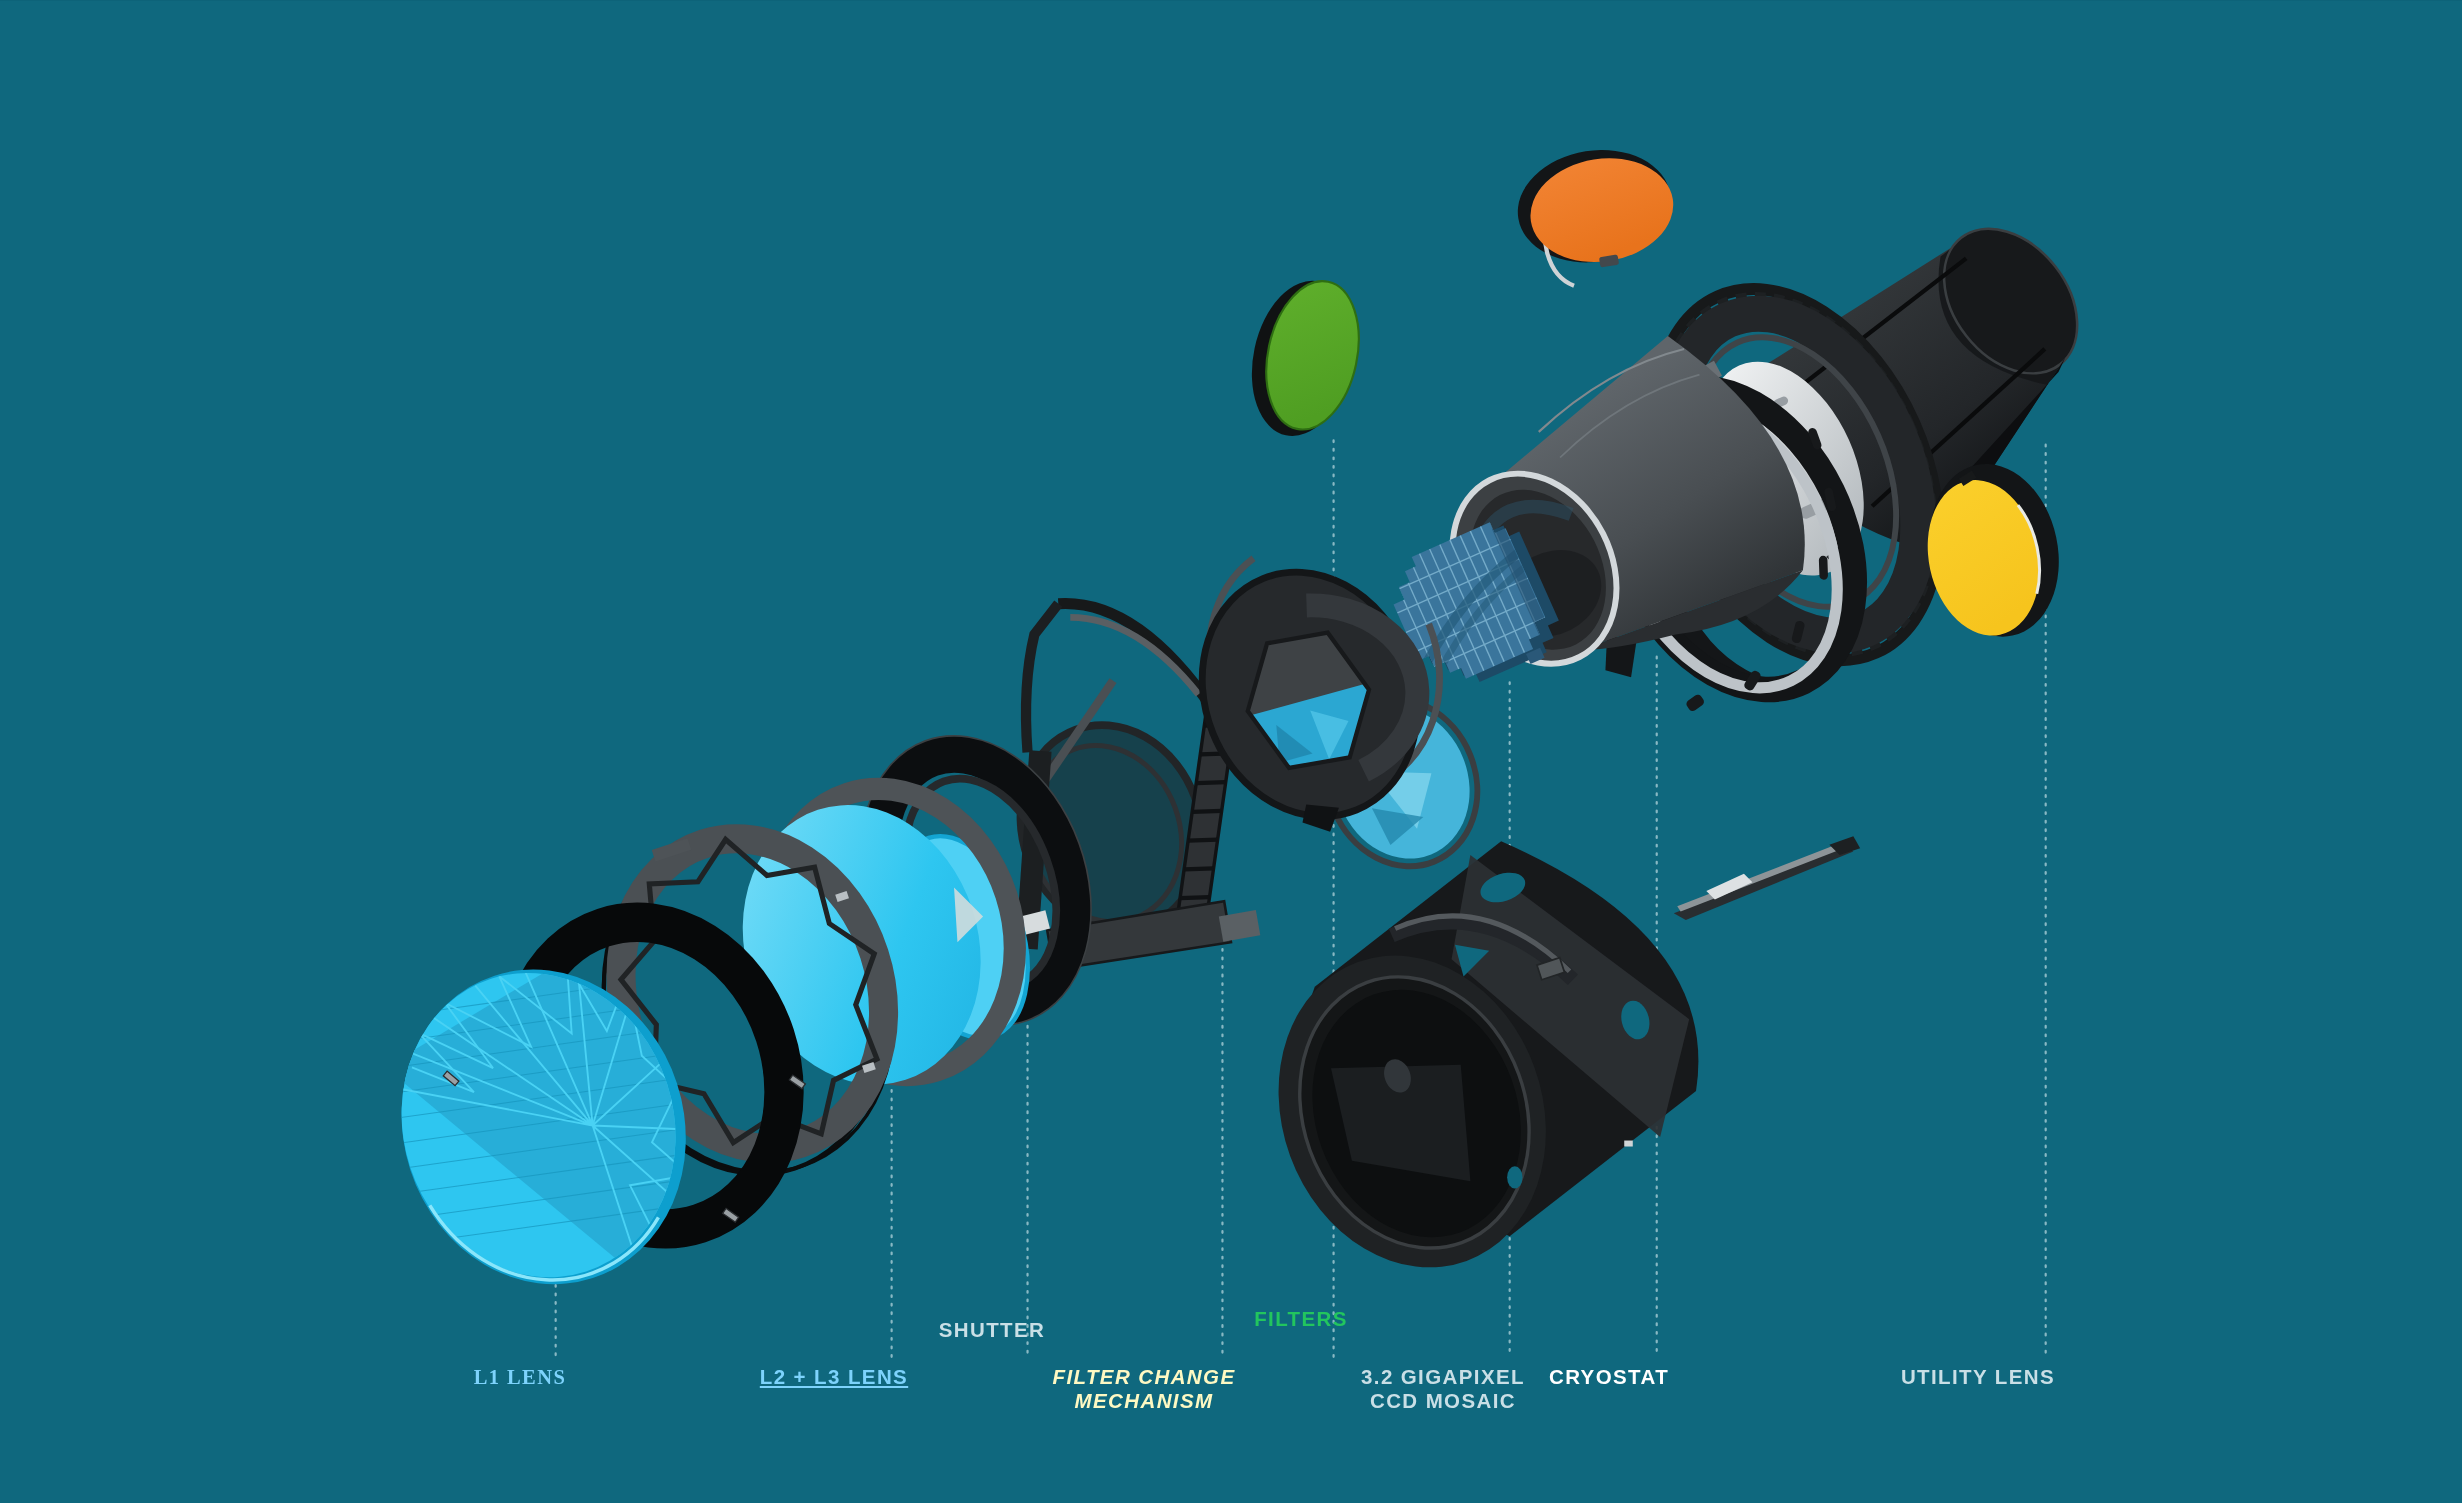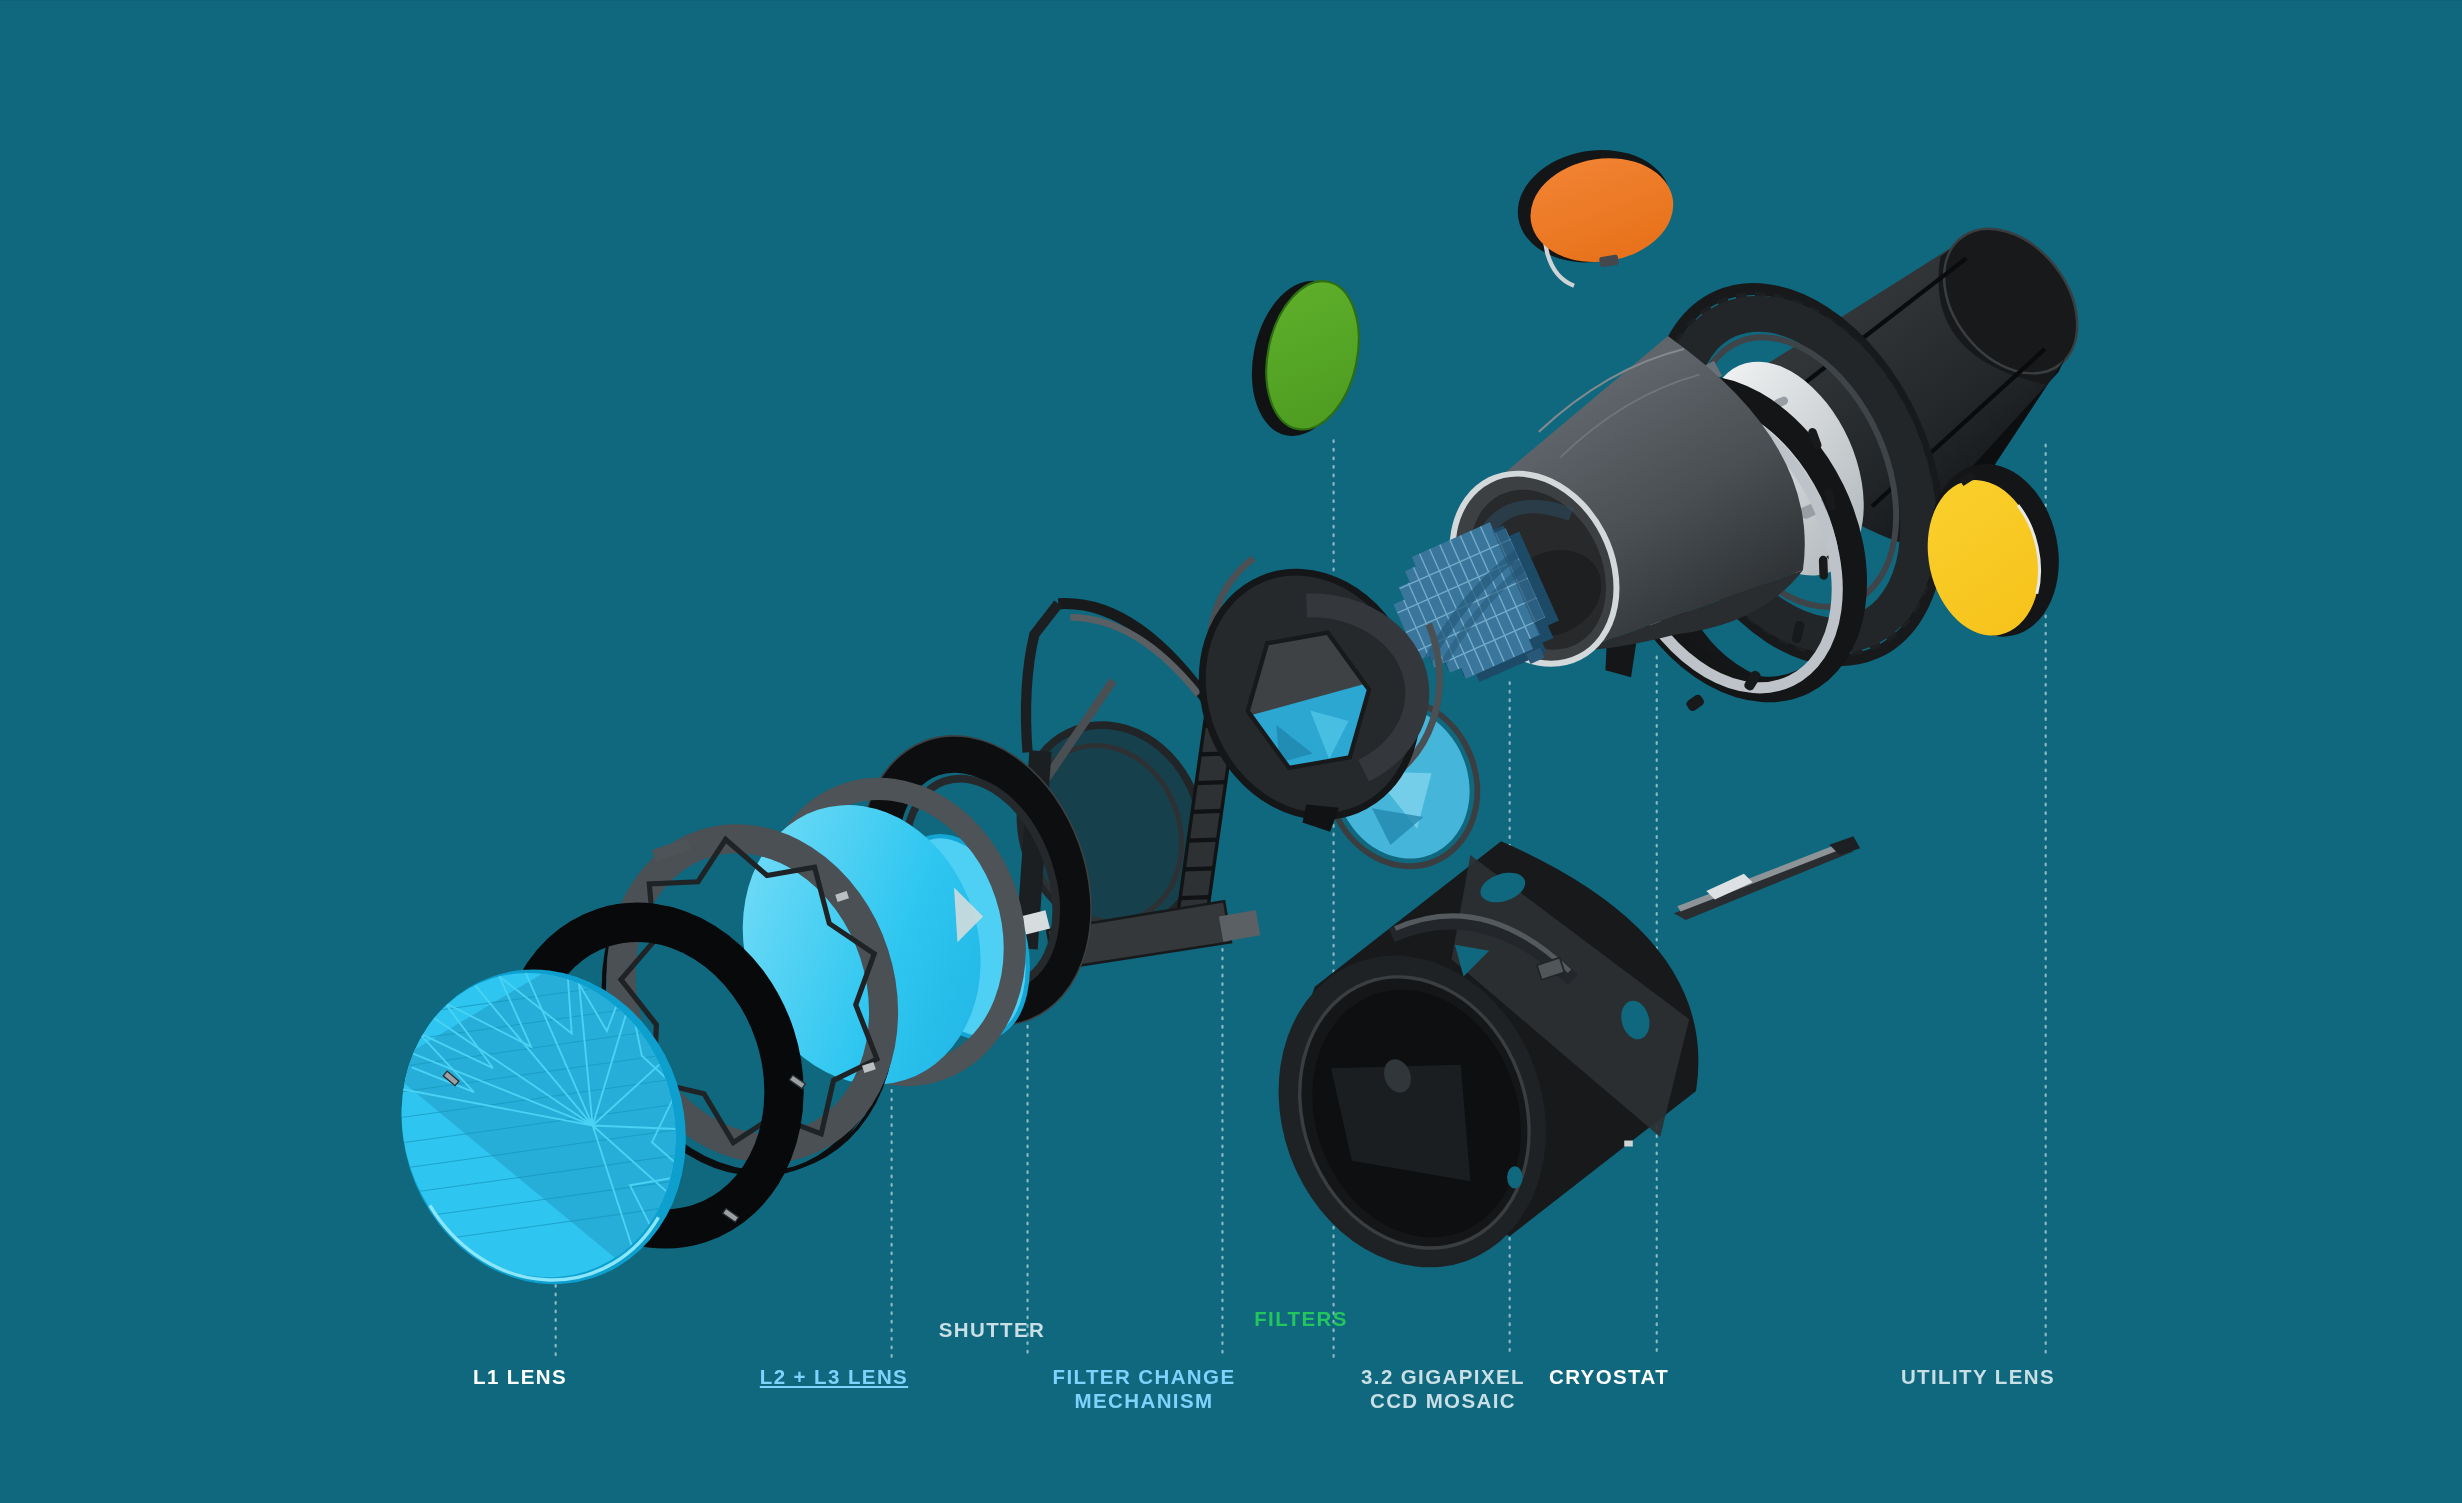--- a/index.html
+++ b/index.html
@@ -319,24 +319,24 @@
 
   <g transform="rotate(-12 2322 650)">
     <ellipse cx="2334" cy="646" rx="74" ry="102" fill="#131517"></ellipse>
     <ellipse cx="2320" cy="652" rx="64" ry="92" fill="url(#yellowGrad)"></ellipse>
     <path d="M2372,600 A64,92 0 0 1 2372,706" fill="none" stroke="#e8e9e4" stroke-width="3.5"></path>
     <rect x="2312" y="552" width="18" height="10" transform="rotate(-20 2321 557)" fill="#17191a"></rect>
   </g>
 </svg>
 
 <div class="labels">
-  <div class="label" style="left: 520px; top: 1365px; color: #ffffff;">L1 LENS</div>
+  <div class="label" style="left: 520px; top: 1365px; color: #7dd3fc; font-family: Liberation Serif, serif;">L1 LENS</div>
   <div class="label" style="left: 834px; top: 1365px; color: #7dd3fc; text-decoration: underline;">L2 + L3 LENS</div>
   <div class="label" style="left: 992px; top: 1318px; color: rgb(201, 223, 230);">SHUTTER</div>
-  <div class="label" style="left: 1144px; top: 1365px; color: #7dd3fc;">FILTER CHANGE
+  <div class="label" style="left: 1144px; top: 1365px; color: #fef9c3; font-style: italic;">FILTER CHANGE
 MECHANISM</div>
   <div class="label" style="left: 1301px; top: 1307px; color: #22c55e;">FILTERS</div>
   <div class="label" style="left: 1443px; top: 1365px; color: rgb(201, 223, 230);">3.2 GIGAPIXEL
 CCD MOSAIC</div>
   <div class="label" style="left: 1609px; top: 1365px; color: #ffffff;">CRYOSTAT</div>
   <div class="label" style="left: 1978px; top: 1365px; color: rgb(201, 223, 230);">UTILITY LENS</div>
 </div>
 
 </div>
 

